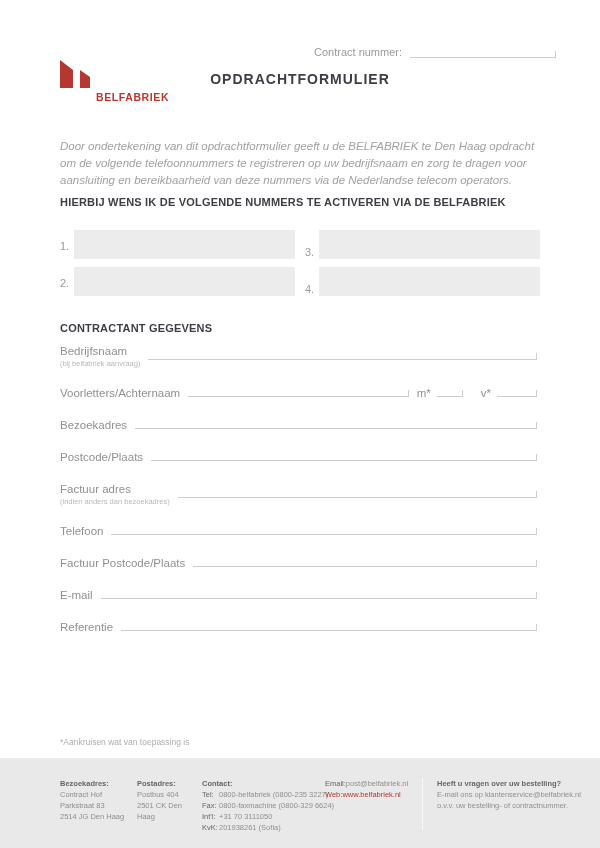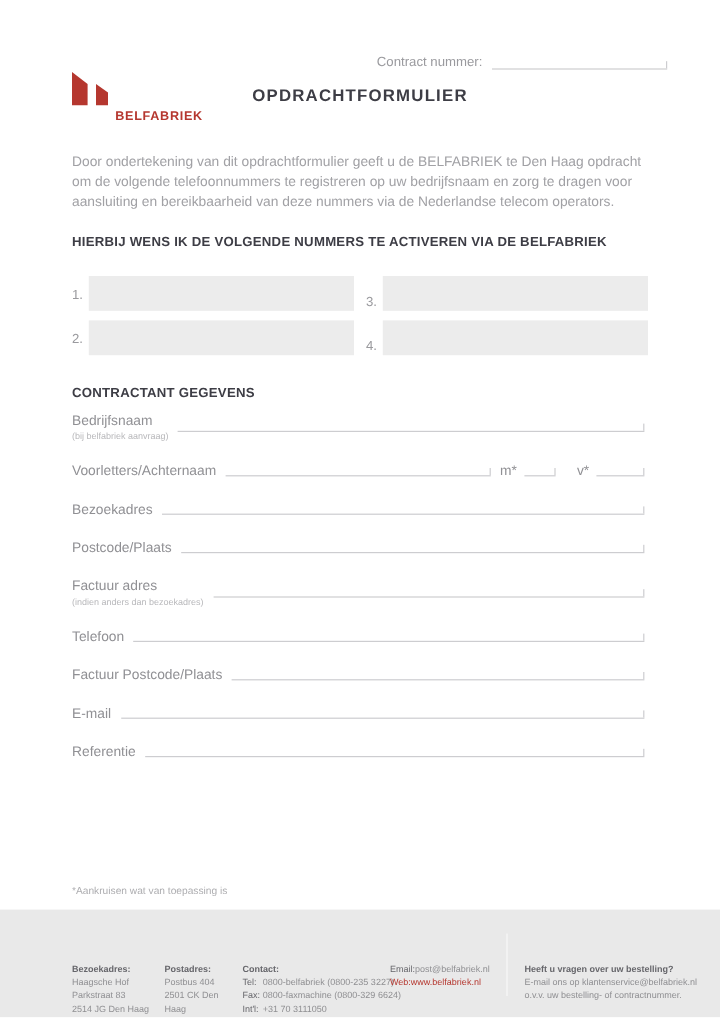--- a/index.html
+++ b/index.html
@@ -11,22 +11,22 @@
   .contract-row{position:absolute;top:46px;right:44px;display:flex;align-items:flex-end;width:242px;margin-left:20px;}
   .contract-label{font-size:11px;color:#9a9a9e;margin-right:8px;white-space:nowrap;}
   .fline{position:relative;border-bottom:1px solid #cdcdd0;height:6px;}
   .fline::after{content:'';position:absolute;right:0;bottom:0;height:6px;border-right:1px solid #cdcdd0;}
   .contract-line{flex:1;}
   .logo{position:absolute;left:60px;top:60px;width:90px;}
   .logo svg{display:block;}
   .logo-text{font-size:10.5px;font-weight:bold;color:#b5372f;letter-spacing:.6px;margin-top:3px;padding-left:36px;}
   .title{position:absolute;left:0;right:0;top:71px;margin:0;text-align:center;
     font-size:14px;font-weight:bold;color:#3d3d45;letter-spacing:1px;}
-  .intro{position:absolute;left:60px;right:58px;top:127px;margin:0;
-    font-size:11.5px;line-height:17px;color:#a1a1a5;}
+  .intro{position:absolute;left:60px;right:58px;top:138px;margin:0;
+    font-size:11.5px;line-height:17px;color:#a1a1a5;font-style:italic;}
   
   .sec-heading{position:absolute;left:60px;margin:0;font-size:11px;font-weight:bold;color:#3d3d45;letter-spacing:.2px;}
   .numbers-heading{top:196px;}
   .contractant-heading{top:322px;}
   
   .slots{position:absolute;left:60px;right:60px;top:230px;display:grid;
     grid-template-columns:1fr 1fr;column-gap:10px;row-gap:8px;}
   .slot{display:flex;align-items:flex-end;}
   .slot-num{font-size:11px;color:#9a9a9e;width:14px;flex:none;}
   .slot-left .slot-num{padding-bottom:7px;}
@@ -42,21 +42,21 @@
   .fmini-label{font-size:11.5px;color:#909094;flex:none;margin:0 6px 0 8px;line-height:13px;}
   .fmini-label.v{margin-left:18px;}
   .fmini{flex:none;}
   .fmini.m{width:26px;}
   .fmini.vv{width:40px;}
   
   .footnote{position:absolute;left:60px;top:737px;font-size:8.5px;color:#adadb0;}
   .page-number{position:absolute;right:63px;top:760px;font-size:11.5px;font-weight:normal;color:#e2e2e2;margin-left:25px;}
   .footer{position:absolute;left:0;right:0;bottom:0;height:90px;background:#e9e9e9;
     box-sizing:border-box;padding:20px 0 0 60px;display:flex;font-size:7.5px;line-height:11px;color:#8f8f92;}
-  .fcol{flex:none;margin-top:24px;}
+  .fcol{flex:none;}
   .fcol-visit{width:77px;}
   .fcol-postal{width:65px;}
   .fcol-contact{width:123px;}
   .fcol-online{width:97px;}
   .fcol-questions{padding-left:14px;}
   .fhead{font-weight:bold;color:#66666b;}
   .frow-pair{white-space:nowrap;}
   .fkey{font-weight:normal;color:#66666b;display:inline-block;min-width:17px;}
   .red{color:#b5372f;}
   .fdivider{flex:none;width:0;border-left:1px solid #f8f8f8;height:52px;}
@@ -177,21 +177,21 @@
     </div>
 
   </div>
 
   <div class="footnote">*Aankruisen wat van toepassing is</div>
   <div class="page-number">1/4</div>
 
   <div class="footer">
     <div class="fcol fcol-visit">
       <div class="fhead">Bezoekadres:</div>
-      <div>Haagsche Hof</div>
+      <div>Contract Hof</div>
       <div>Parkstraat 83</div>
       <div>2514 JG Den Haag</div>
     </div>
     <div class="fcol fcol-postal">
       <div class="fhead">Postadres:</div>
       <div>Postbus 404</div>
       <div>2501 CK Den Haag</div>
     </div>
     <div class="fcol fcol-contact">
       <div class="fhead">Contact:</div>

